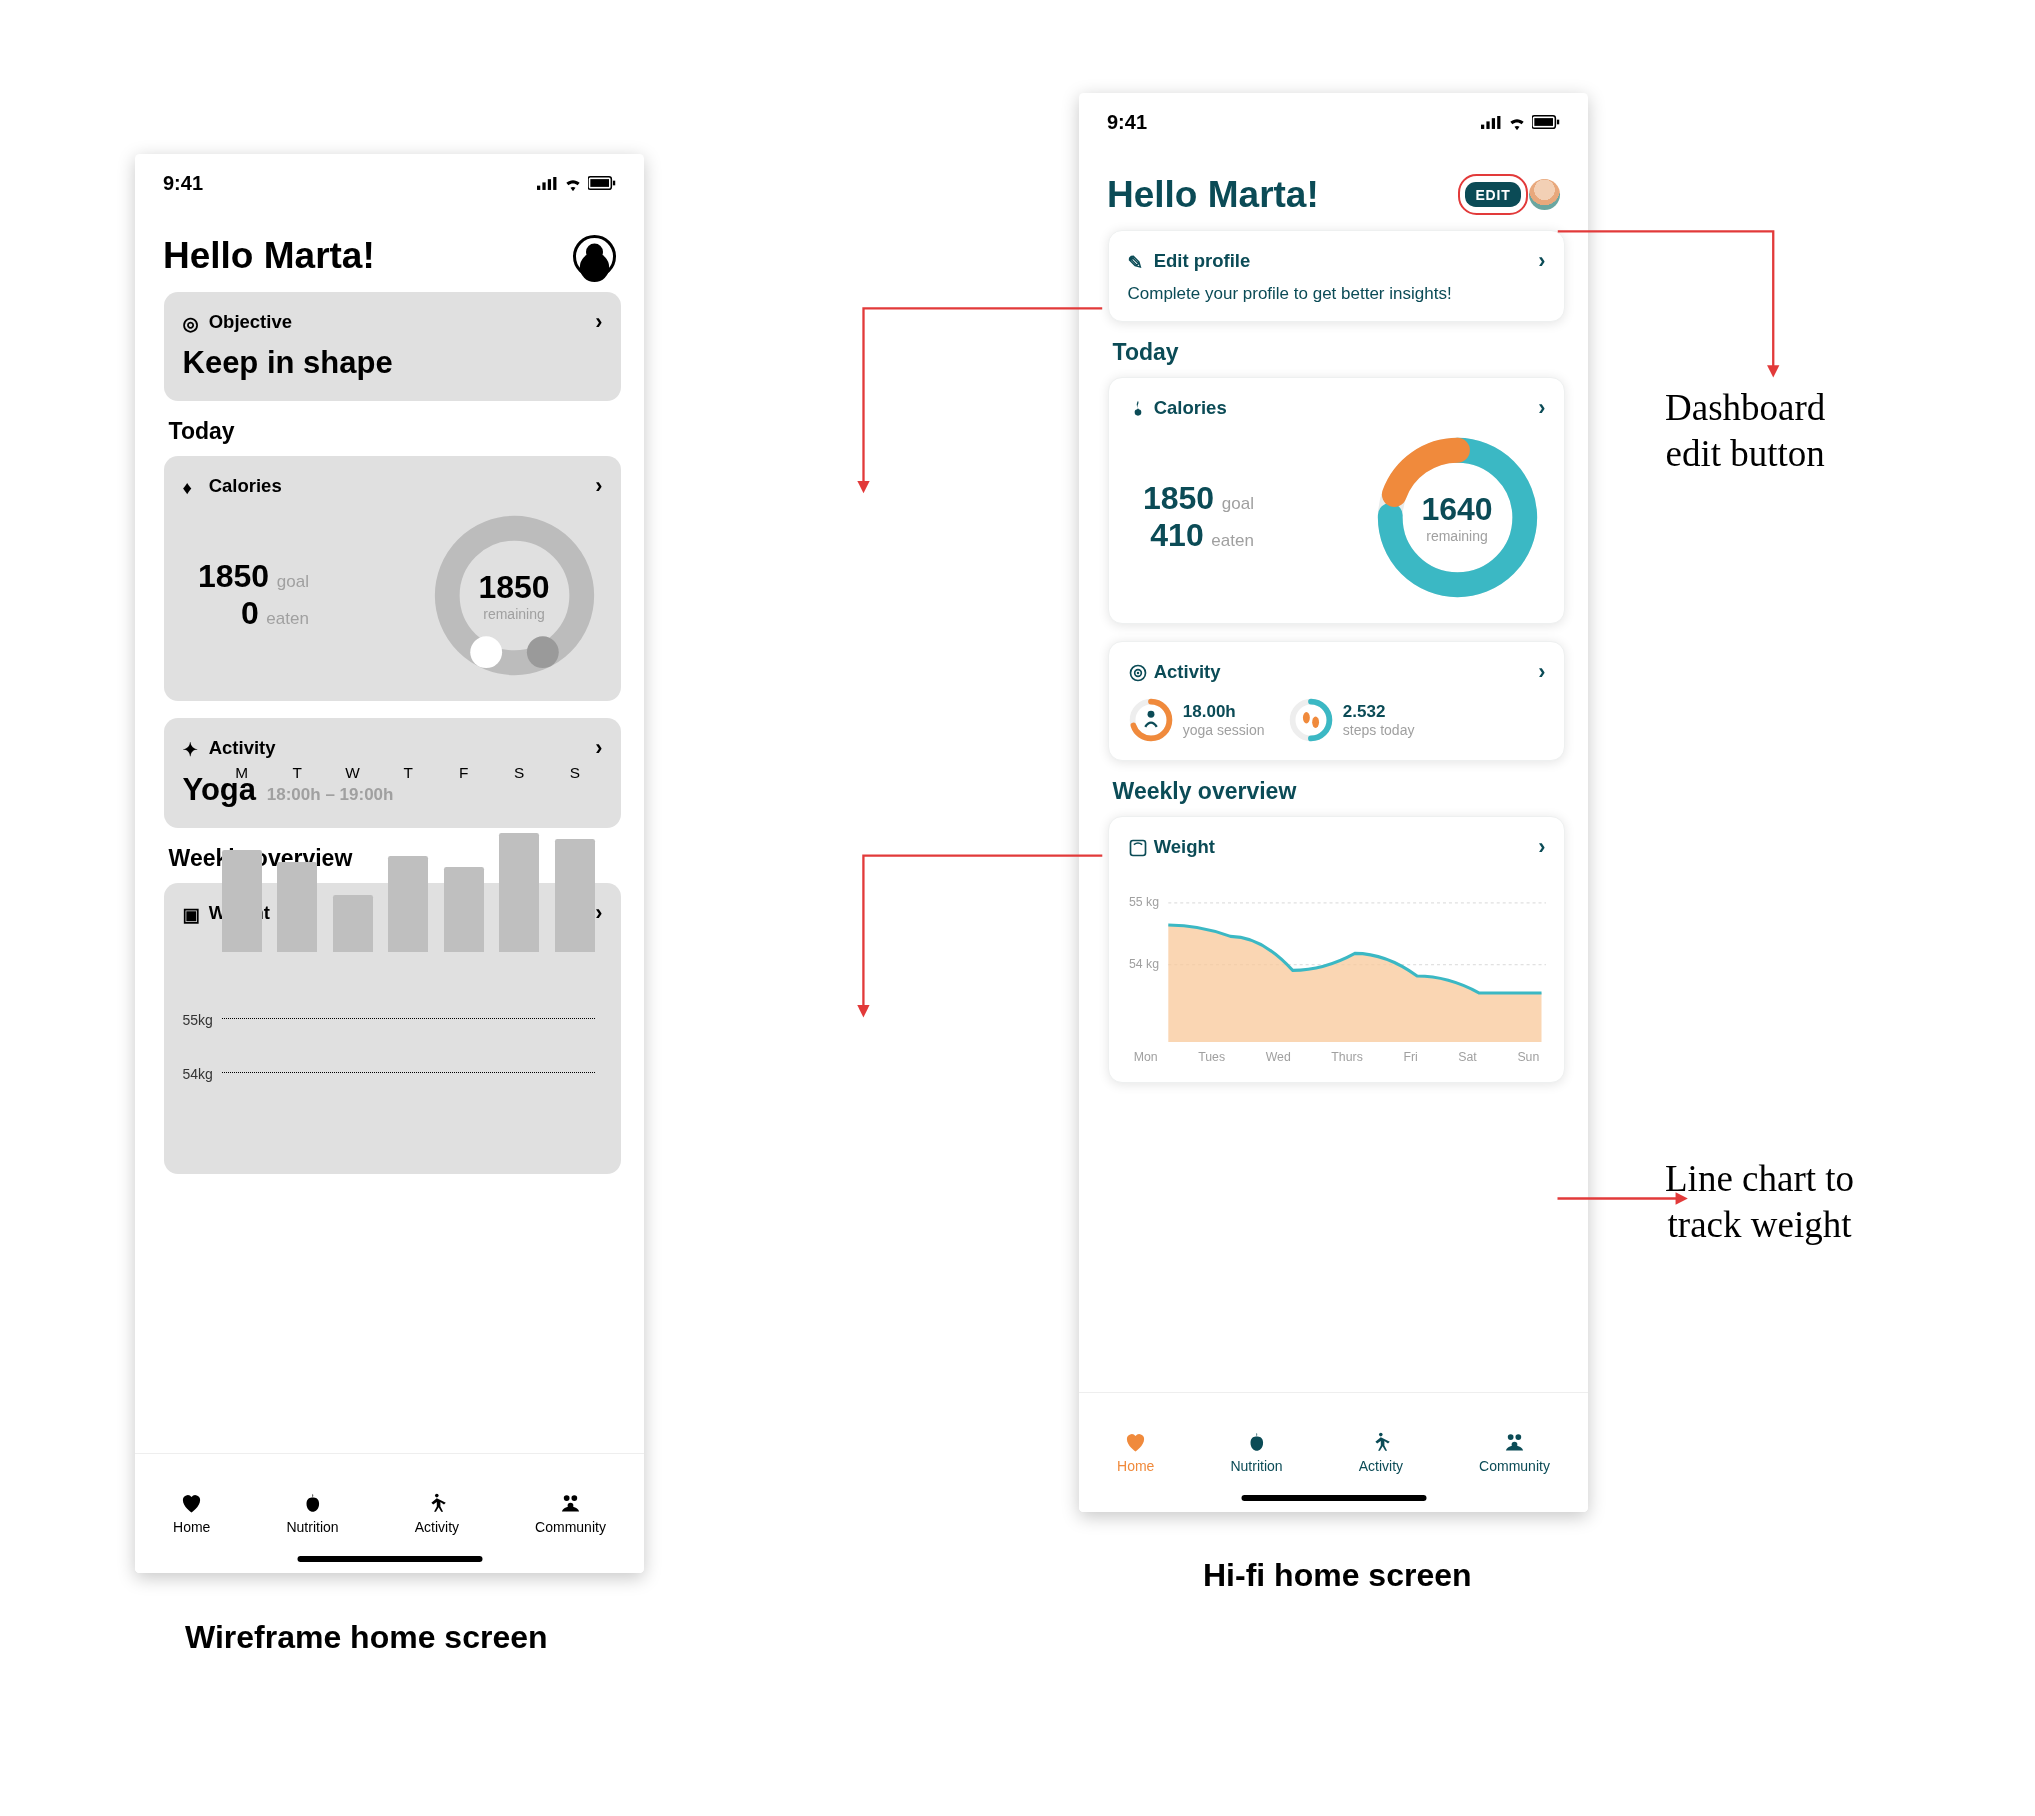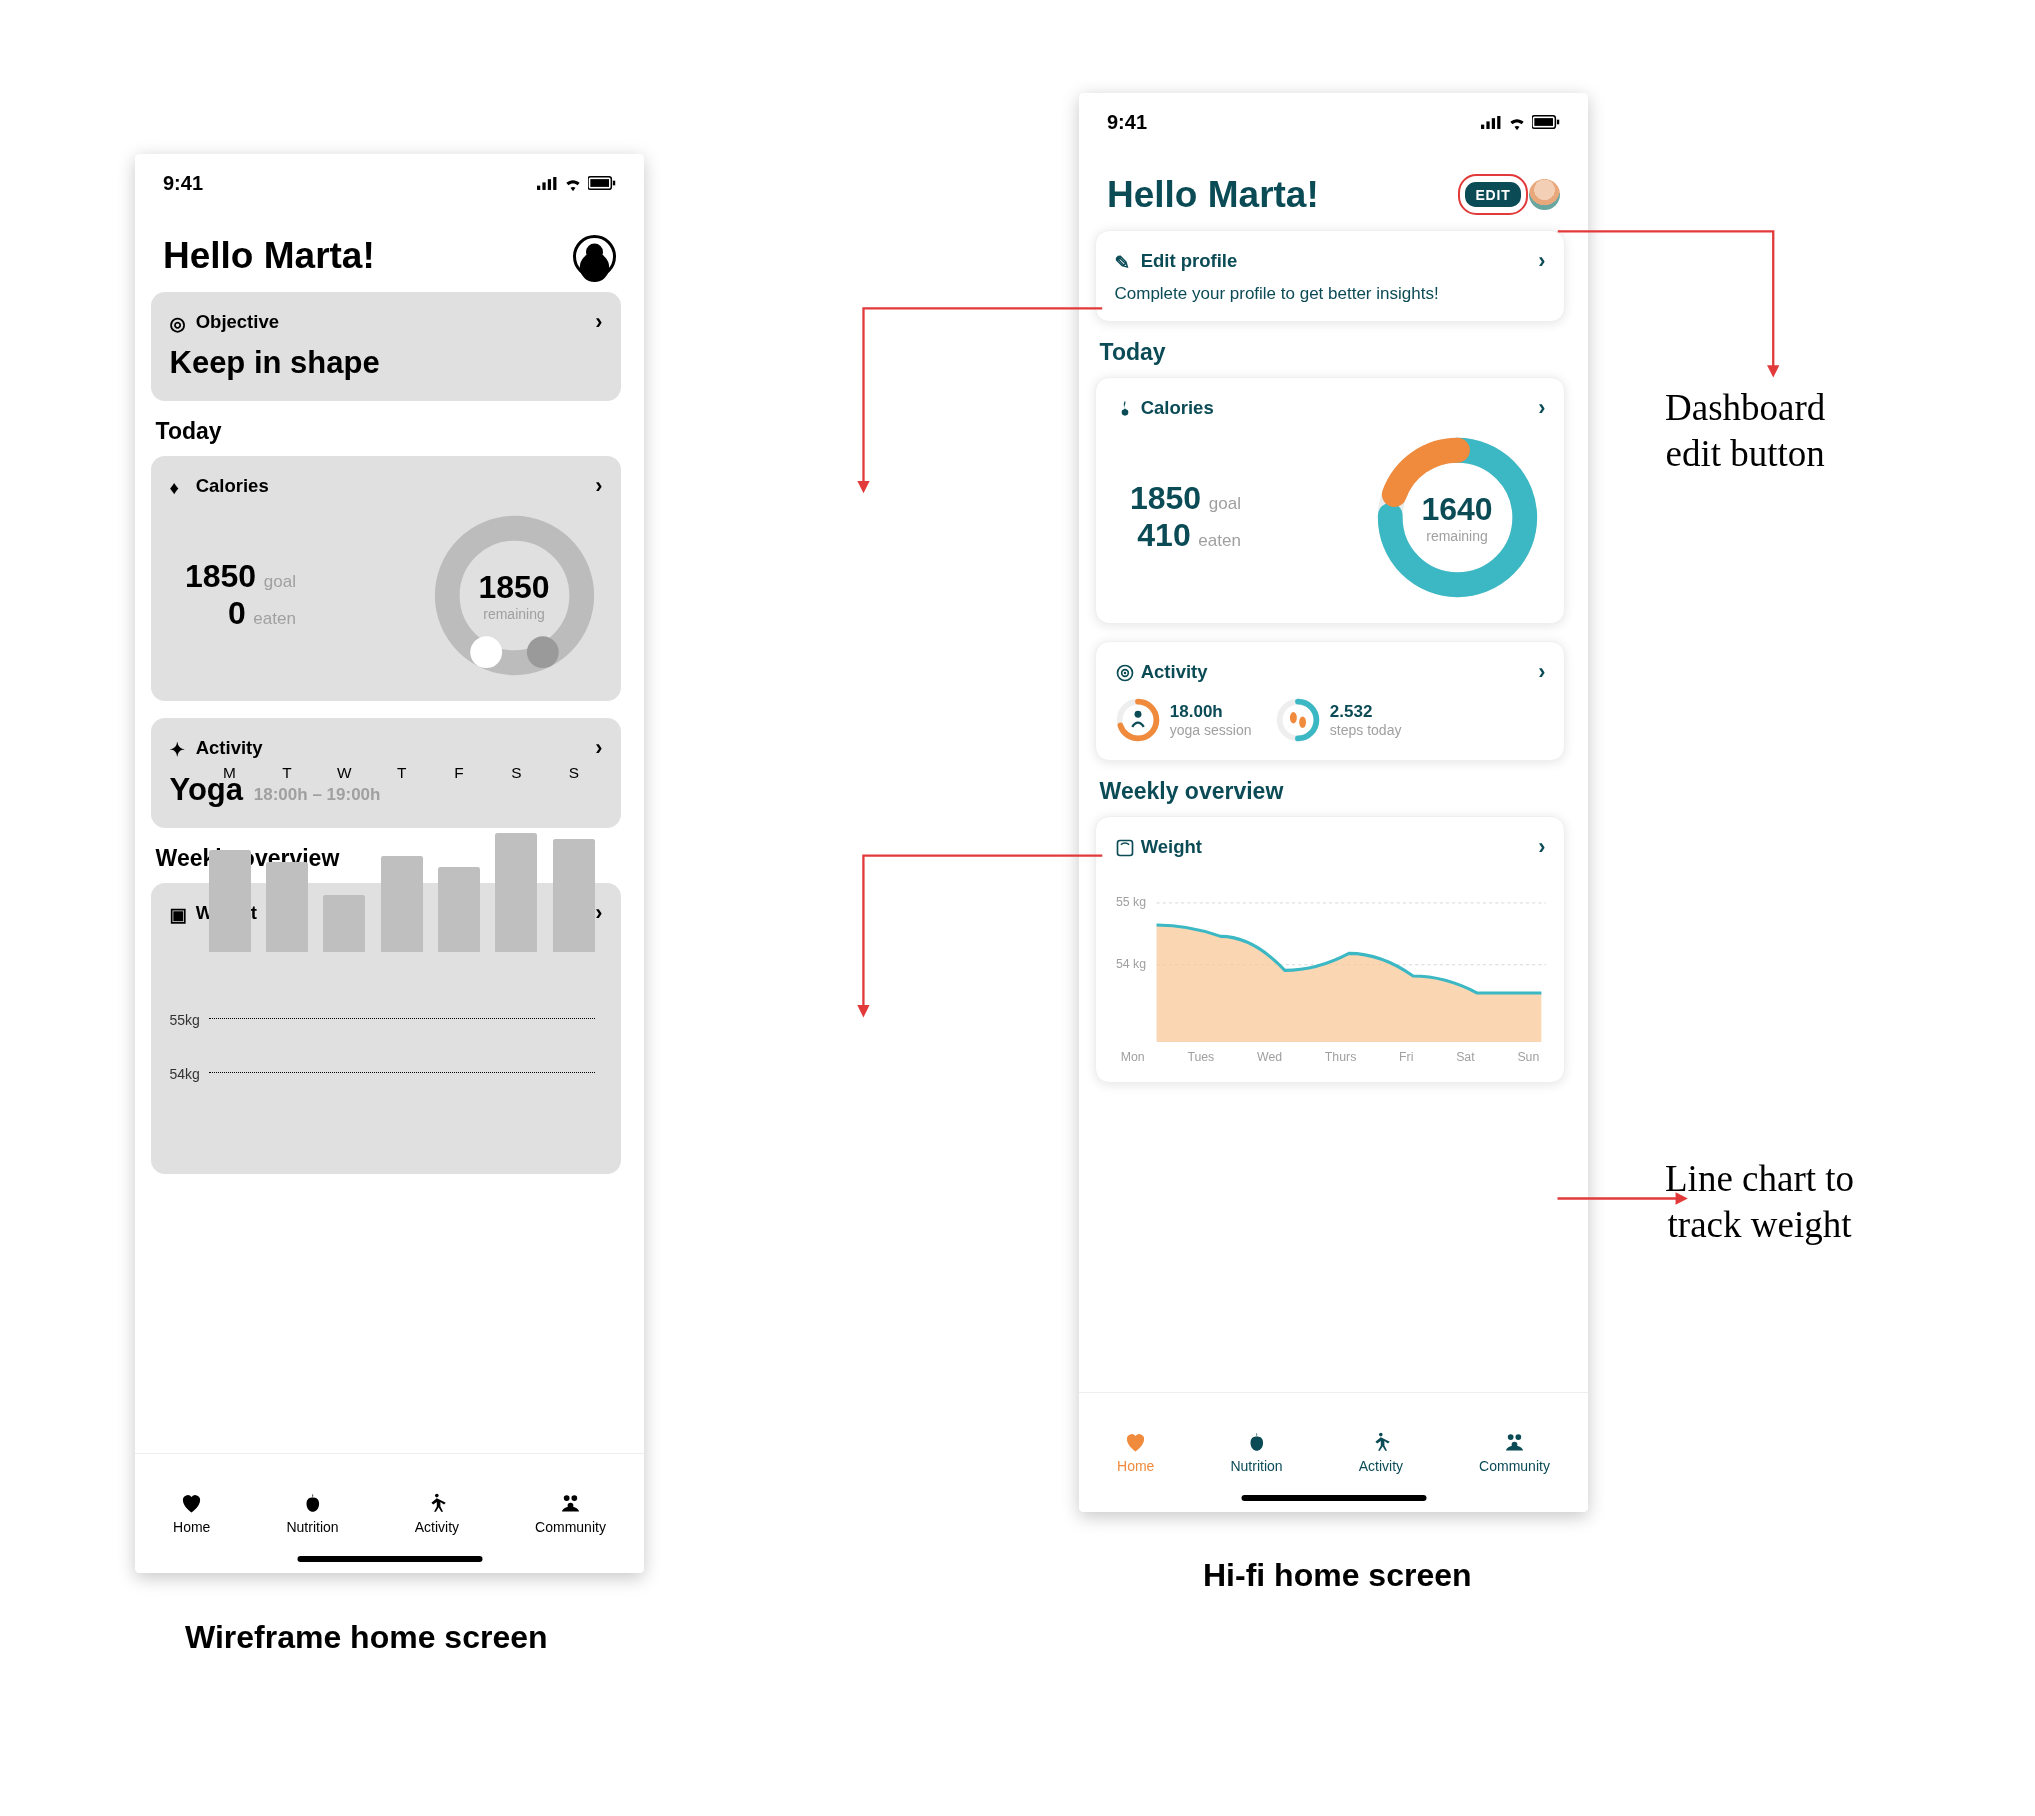--- a/index.html
+++ b/index.html
@@ -76,21 +76,21 @@
     border-radius:18.5px;
   }
   .avatar-hifi {
     width:31px; height:31px; border-radius:50%;
     background: radial-gradient(circle at 50% 35%, #f3d0b5 0 40%, #e8a87c 41% 60%, #6aa6a0 61% 100%);
     margin-left: 7.7px;
   }
   .hdr-right { display:flex; align-items:center; }
 
   
-  .scroll { padding: 0 23px 93px 16px; }
+  .scroll { padding: 0 23px 93px 29px; }
   .card {
     border-radius: 14px;
     padding: 17px 18.5px;
     margin-bottom: 17px;
   }
   .wire .card { background: var(--card-gray); }
   .hifi .card { background:#fff; box-shadow: 0 1.5px 10.8px rgba(0,0,0,.10); border:0.8px solid #eef0f0; }
 
   .card-head {
     display:flex; justify-content:space-between; align-items:center;

